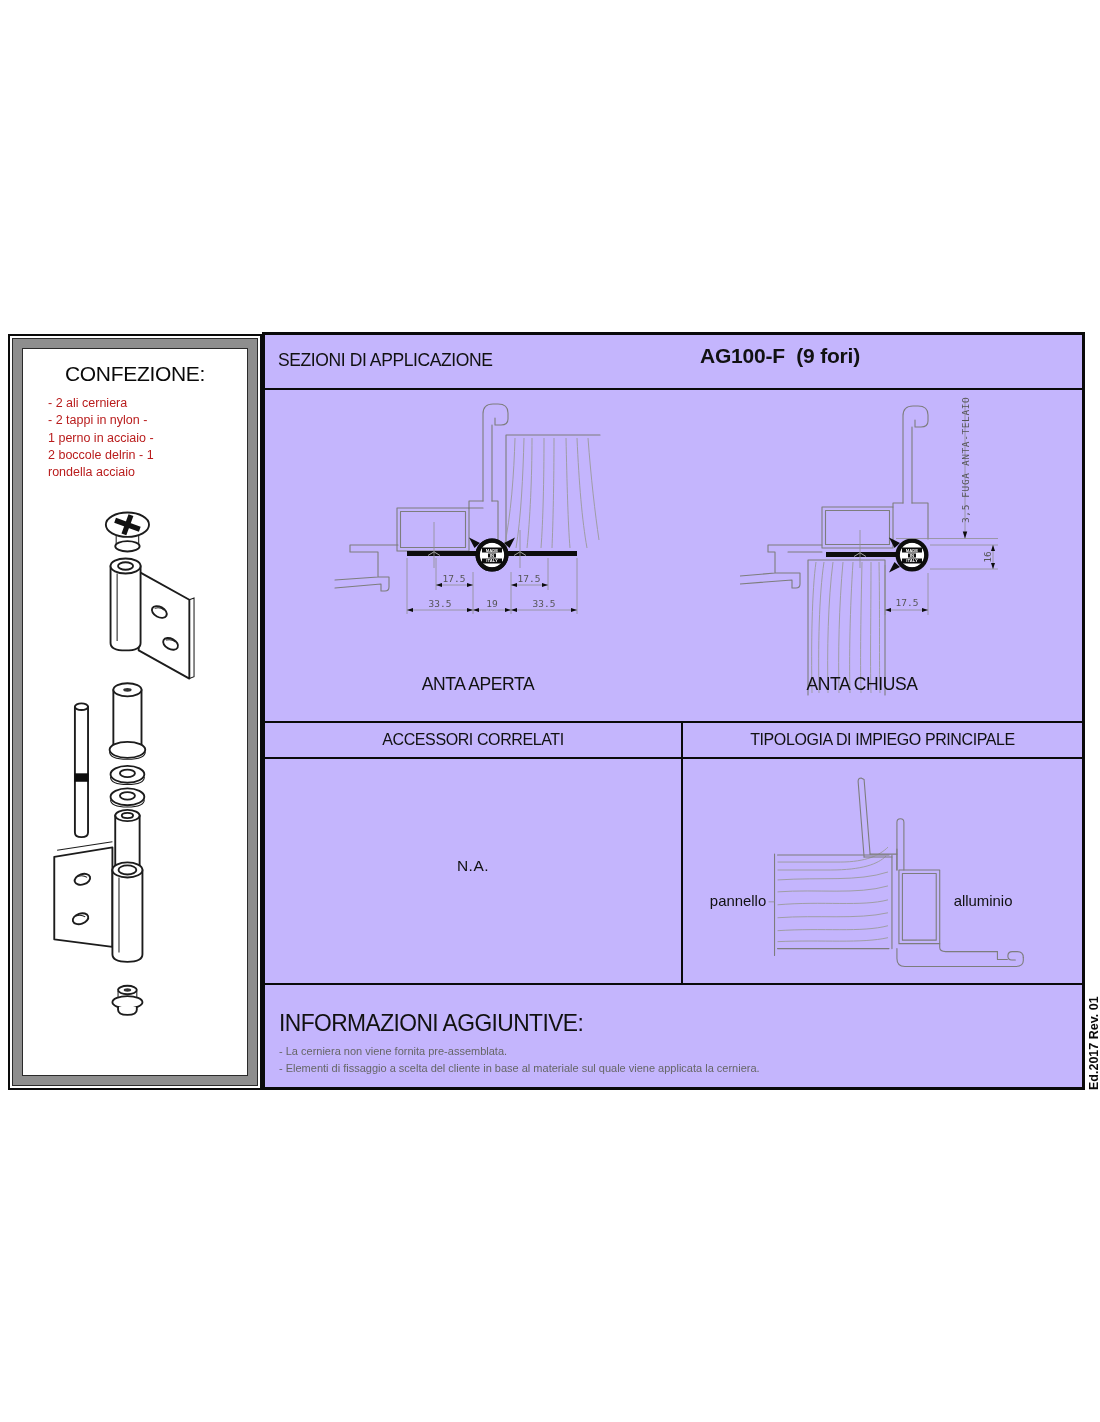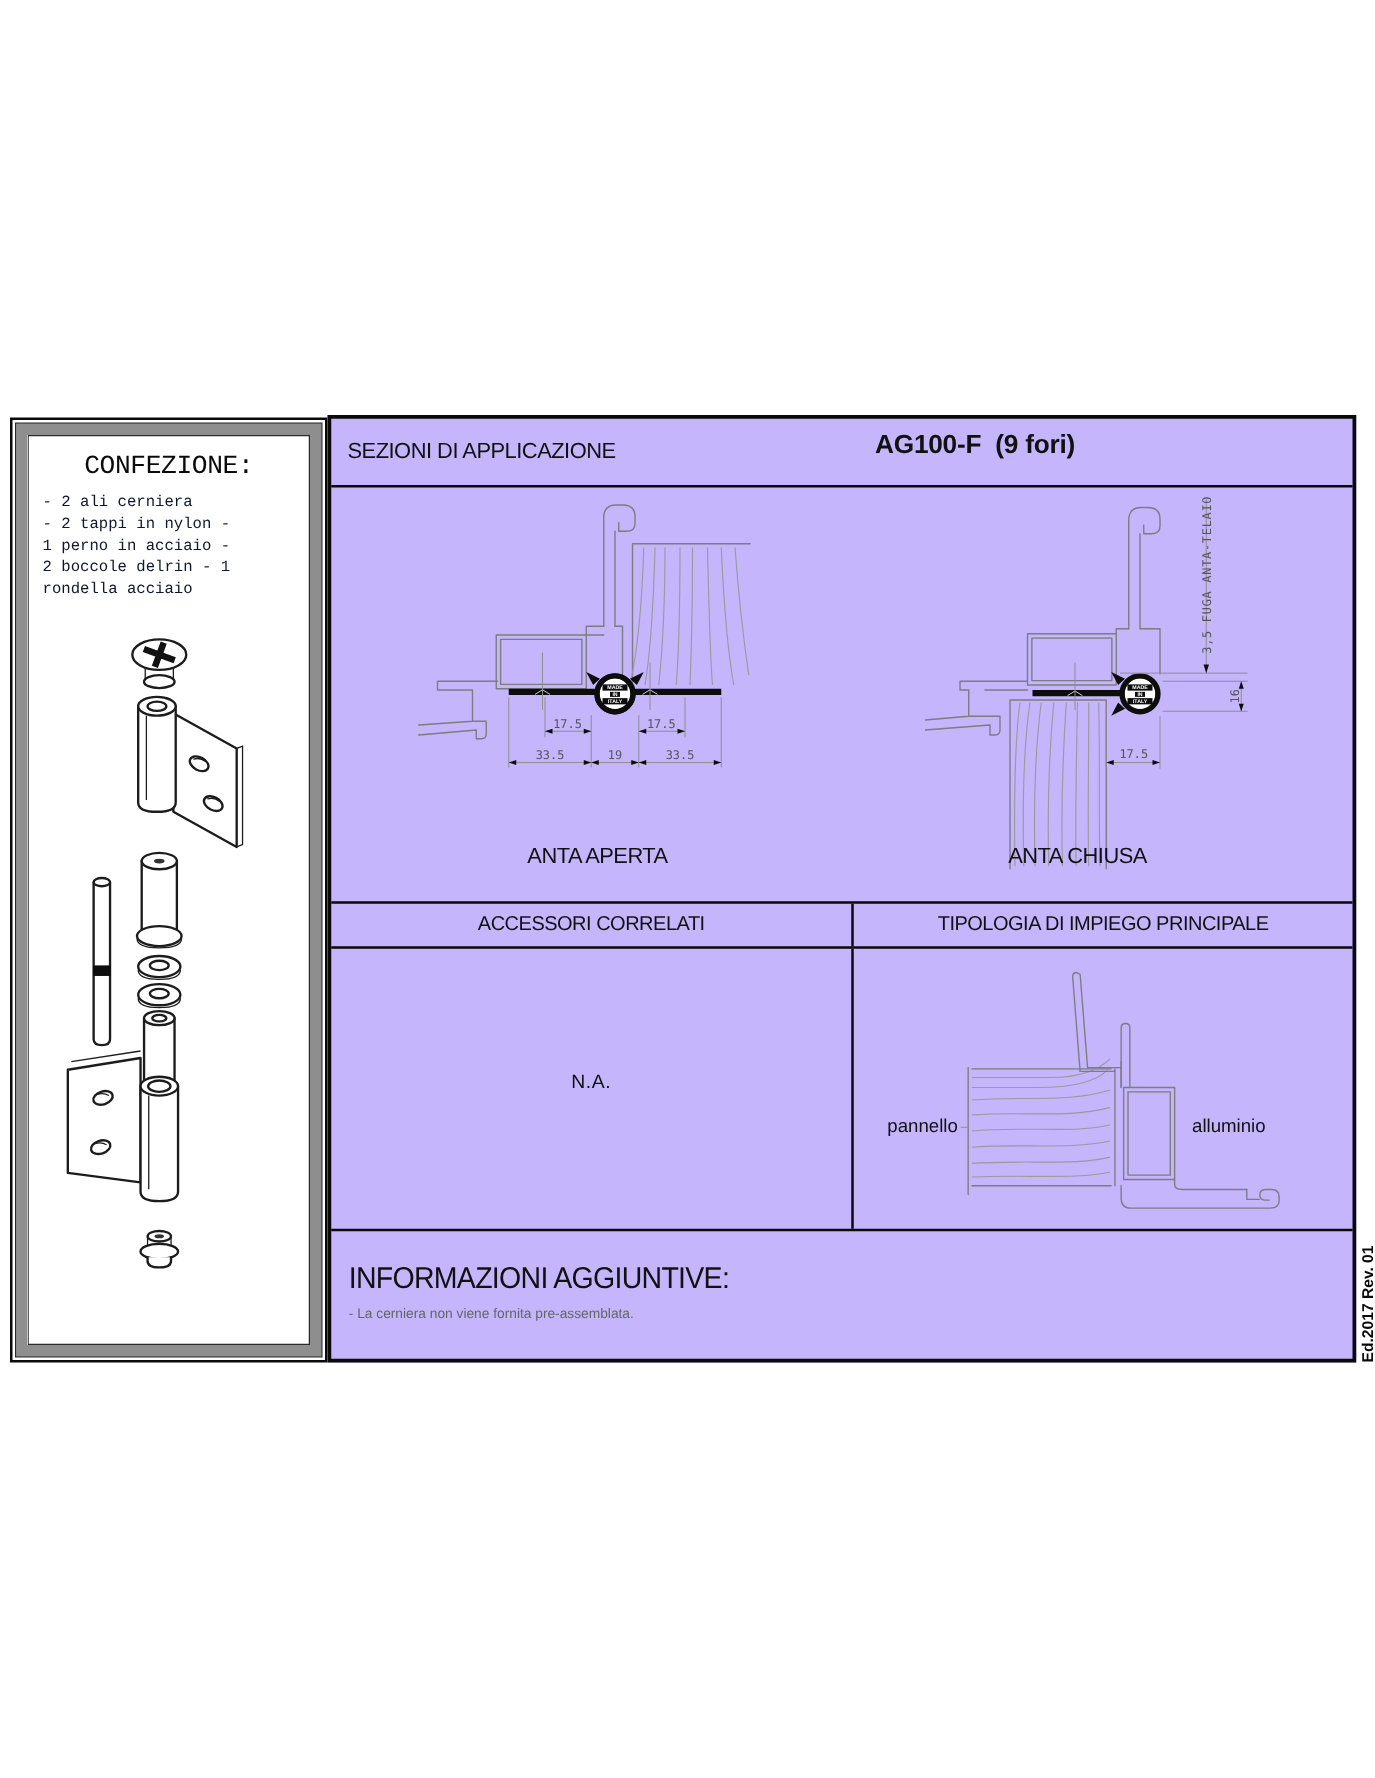--- a/index.html
+++ b/index.html
@@ -3,23 +3,23 @@
 <meta charset="utf-8">
 <style>
   * { margin:0; padding:0; box-sizing:border-box; }
   body { background:#fff; font-family:"Liberation Sans", sans-serif; color:#111; }
   .sheet { position:relative; width:1100px; height:1422px; background:#fff; overflow:hidden; }
 
   
   .left-panel { position:absolute; left:8px; top:334px; width:254px; height:756px;
     border:2px solid #0a0a0a; background:#fff; padding:3px; }
   .frame { width:100%; height:100%; border:9px solid #8e8e8e; outline:1px solid #2a2a2a;
-    box-shadow: inset 0 0 0 1px #2a2a2a; background:#fff; padding:10px 6px 20px 6px; overflow:hidden;font-family:Liberation Mono, monospace; }
+    box-shadow: inset 0 0 0 1px #2a2a2a; background:#fff; padding:10px 6px 20px 6px; overflow:hidden; }
   .conf-title { text-align:center; font-size:21px; letter-spacing:-0.3px; color:#0a0a0a; margin-top:4px; }
-  .conf-list { margin:9px 0 0 6px; font-size:12.5px; line-height:1.38; color:#0f172a; }
+  .conf-list { margin:9px 0 0 20px; font-size:12.5px; line-height:1.38; color:#b91c1c; }
   .exploded { display:block; margin-top:4px; }
 
   
   .rtable { position:absolute; left:262px; top:332px; width:823px; height:758px;
     border:3px solid #0a0a0a; background:#c4b5fd; }
   .row-hdr { position:relative; height:55px; border-bottom:2px solid #0a0a0a; }
   .hdr-title { position:absolute; left:13px; top:15px; font-size:17.5px; letter-spacing:-0.4px; }
   .product-code { position:absolute; left:515px; top:9px; transform:translateX(-50%);
     font-size:21px; font-weight:bold; white-space:pre; letter-spacing:-0.2px; }
   .row-drawings { position:relative; height:333px; }
@@ -326,18 +326,19 @@
           <line class="dim" x1="86" y1="143" x2="92" y2="143"></line>
           <text class="svgtxt" x="272" y="147">alluminio</text>
         </svg>
       </div>
     </div>
 
     <div class="row-info">
       <div class="info-title">INFORMAZIONI AGGIUNTIVE:</div>
       <div class="info-notes">
         <div>- La cerniera non viene fornita pre-assemblata.</div>
+        <div>- Elementi di fissaggio a scelta del cliente in base al materiale sul quale viene applicata la cerniera.</div>
       </div>
     </div>
   </div>
 
   <div class="edition">Ed.2017 Rev. 01</div>
 </div>
 
 </body></html>

